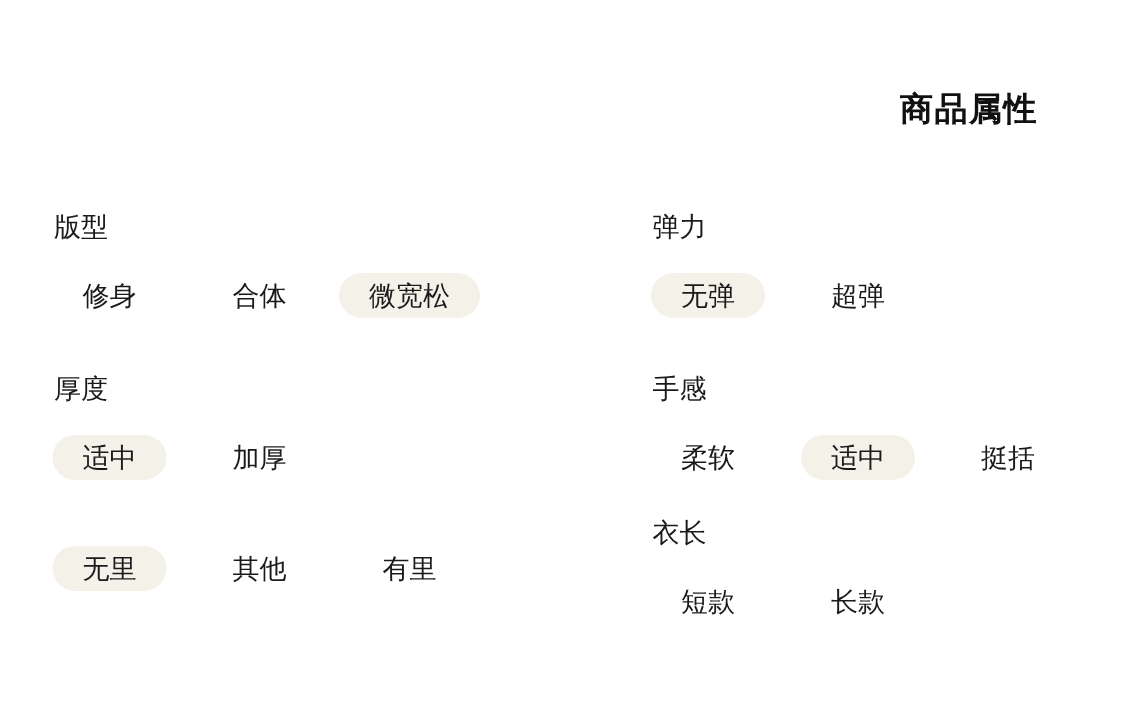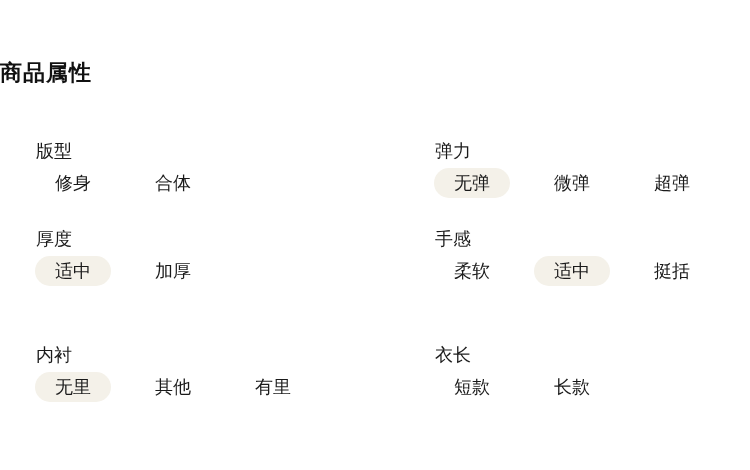--- a/index.html
+++ b/index.html
@@ -13,46 +13,46 @@
     background: var(--page-bg, #ffffff);
     font-family: "Liberation Sans", "DejaVu Sans", sans-serif;
     color: var(--text-color, #1a1a1a);
     overflow: hidden;
   }
   .page-title {
     position: absolute;
     top: 58px;
     left: 0;
     width: 692px;
-    text-align: left;
+    text-align: right;
     font-size: 22px;
     line-height: 30px;
     font-weight: 600;
     letter-spacing: 1px;
     color: var(--title-color, #111111);
   }
   .group {
     position: absolute;
     width: 340px;
     font-family: Liberation Serif, serif;
   }
   .col-left  { left: 23px; }
   .col-right { left: 422px; }
   .row-1 { top: 140px; }
-  .row-2 { top: 228px; }
+  .row-2 { top: 248px; }
   .row-3 { top: 344px; }
   .group-label {
     margin-left: 13px;
     font-size: 18px;
     line-height: 22px;
     color: var(--text-color, #1a1a1a);
   }
   .options {
     display: flex;
-    margin-top: 6px;
+    margin-top: 20px;
   }
   .slot {
     width: 100px;
     display: flex;
     justify-content: center;
   }
   .option {
     display: inline-block;
     font-size: 18px;
     line-height: 22px;
@@ -74,31 +74,31 @@
 
 <div class="group col-left row-1">
   <div class="group-label">版型</div>
   <div class="options">
     <div class="slot">
         <span class="option">修身</span>
       </div>
     <div class="slot">
         <span class="option">合体</span>
       </div>
+    <div class="slot">
+        <span class="option selected">微宽松</span>
+      </div>
   </div>
 </div>
 
 <div class="group col-right row-1">
   <div class="group-label">弹力</div>
   <div class="options">
     <div class="slot">
         <span class="option selected">无弹</span>
-      </div>
-    <div class="slot">
-        <span class="option">微弹</span>
       </div>
     <div class="slot">
         <span class="option">超弹</span>
       </div>
   </div>
 </div>
 
 <div class="group col-left row-2">
   <div class="group-label">厚度</div>
   <div class="options">
@@ -120,21 +120,20 @@
     <div class="slot">
         <span class="option selected">适中</span>
       </div>
     <div class="slot">
         <span class="option">挺括</span>
       </div>
   </div>
 </div>
 
 <div class="group col-left row-3">
-  <div class="group-label">内衬</div>
   <div class="options">
     <div class="slot">
         <span class="option selected">无里</span>
       </div>
     <div class="slot">
         <span class="option">其他</span>
       </div>
     <div class="slot">
         <span class="option">有里</span>
       </div>

